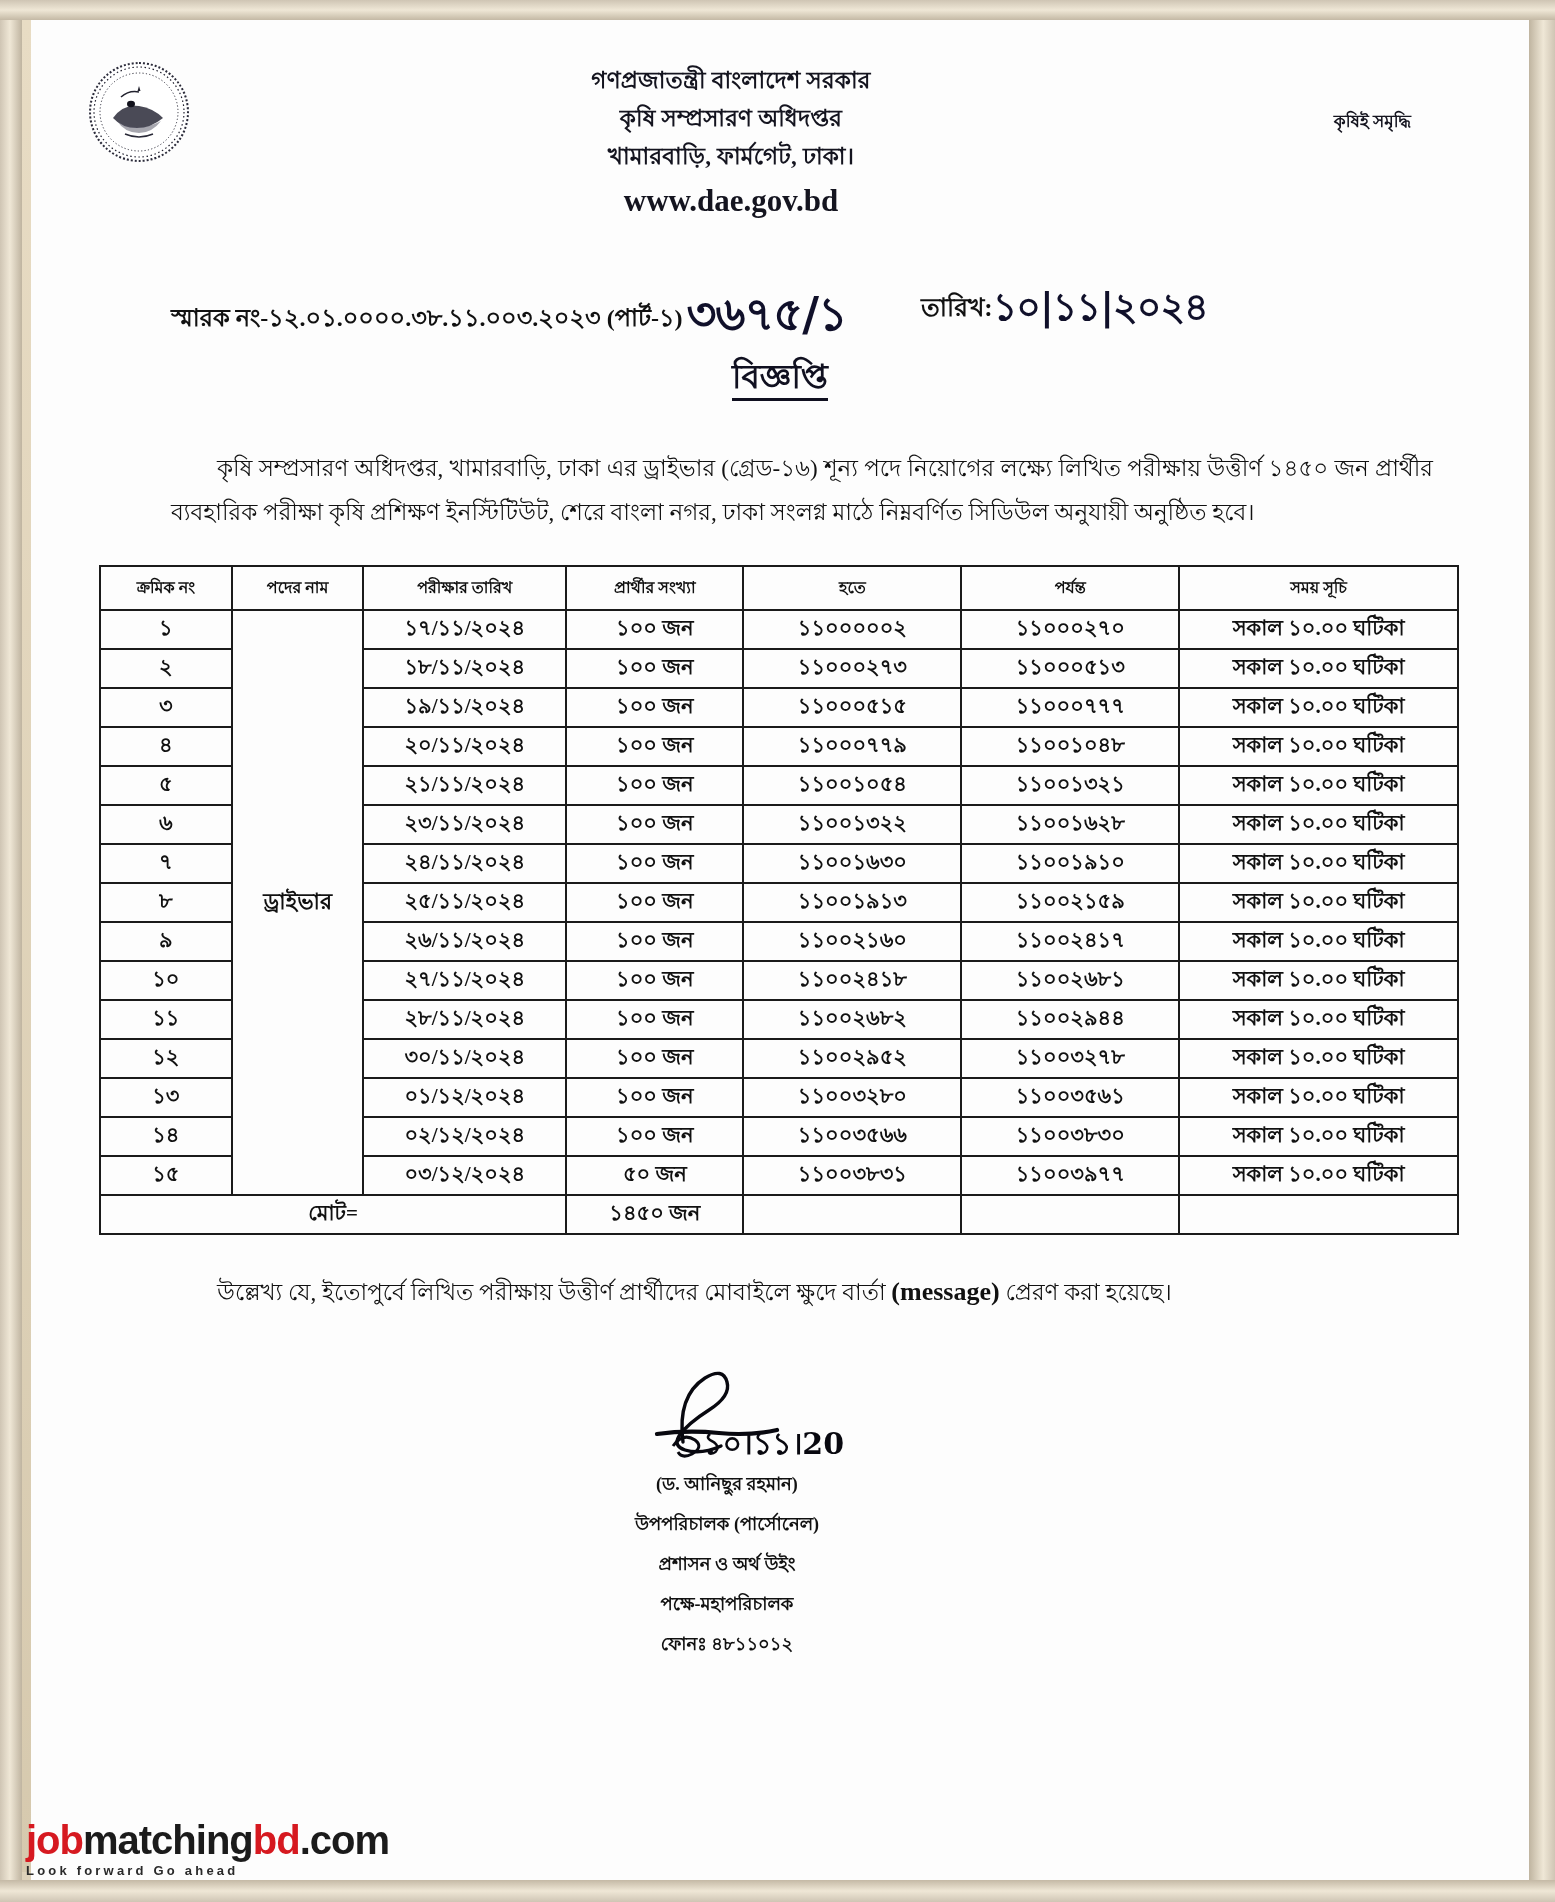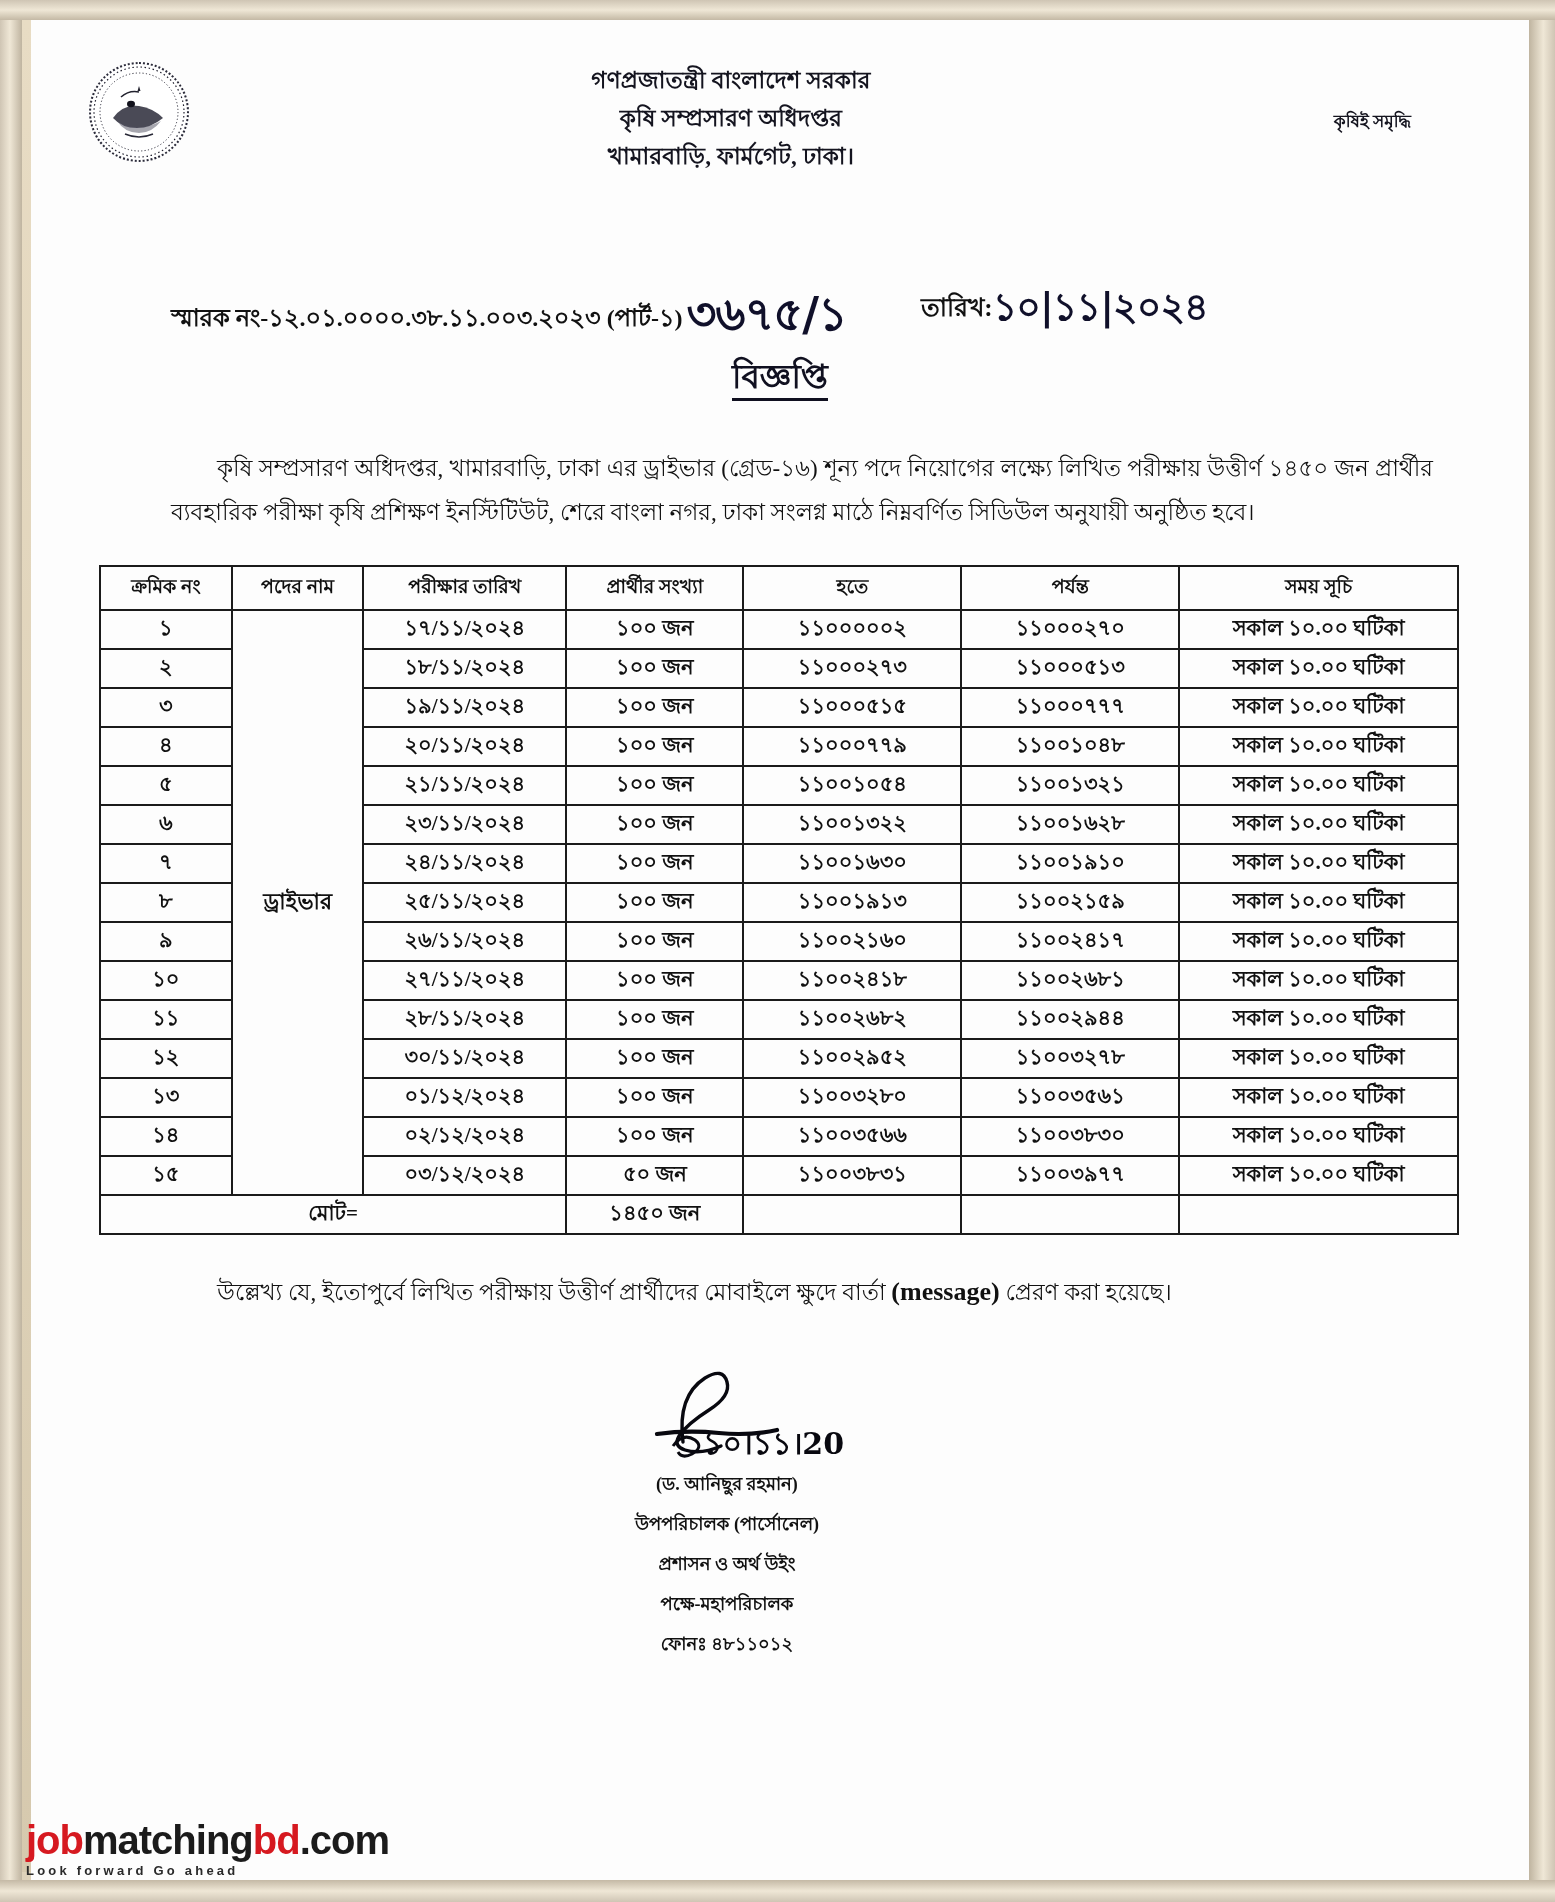--- a/index.html
+++ b/index.html
@@ -122,21 +122,21 @@
     color:#111;
   }
   table#schedule th, table#schedule td {
     border:2px solid #1b1b1b;
     text-align:center;
     padding:0;
     height:39px;
     font-weight:600;
   }
   table#schedule thead th {
-    height:44px; font-size:19px; font-weight:700;margin-left:36px;
+    height:44px; font-size:16px; font-weight:700;margin-left:36px;
   }
   td.col-sl    { width:130px; }
   td.col-post  { width:130px; }
   td.col-date  { width:200px; }
   td.col-count { width:175px; }
   td.col-from  { width:215px; }
   td.col-to    { width:215px; }
   td.col-time  { width:275px; }
   td.post-cell { vertical-align:middle; font-size:22px; }
   td.total-label { text-align:right; padding-right:16px; font-weight:700; }
@@ -209,20 +209,21 @@
         <path d="M30 33 q8 -7 18 -5" fill="none" stroke="#22222e" stroke-width="1.6"></path>
         <path d="M48 22 l1.5 5 l-3 0 z" fill="#22222e"></path>
         <path d="M34 70 q14 6 28 0" fill="none" stroke="#2a2a38" stroke-width="1.4"></path>
       </svg>
     </div>
 
     <div id="org-block">
       <div class="line">গণপ্রজাতন্ত্রী বাংলাদেশ সরকার</div>
       <div class="line">কৃষি সম্প্রসারণ অধিদপ্তর</div>
       <div class="line">খামারবাড়ি, ফার্মগেট, ঢাকা।</div>
+      <div class="url">www.dae.gov.bd</div>
     </div>
 
     <div id="motto">কৃষিই সমৃদ্ধি</div>
   </div>
 
   <div id="memo-row">
     <div id="memo-no">
       <span>স্মারক নং-১২.০১.০০০০.৩৮.১১.০০৩.২০২৩ (পার্ট-১)</span><span class="hand">৩৬৭৫/১</span>
     </div>
     <div id="memo-date">

